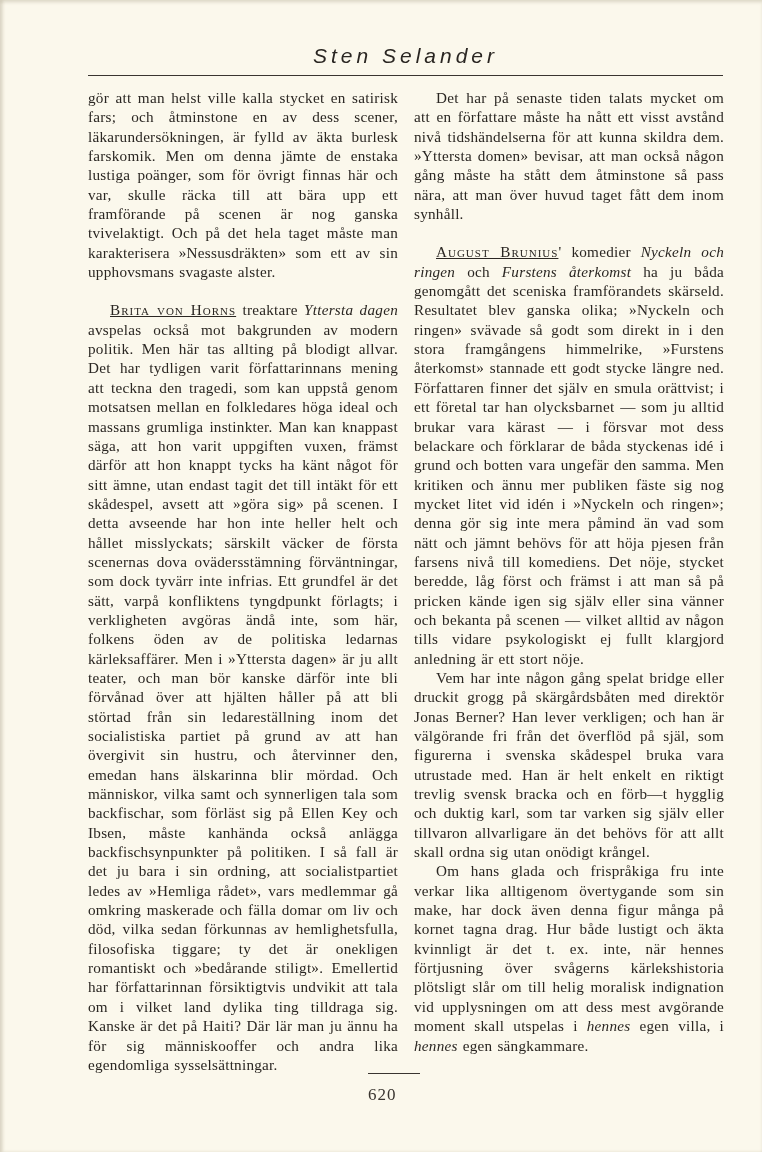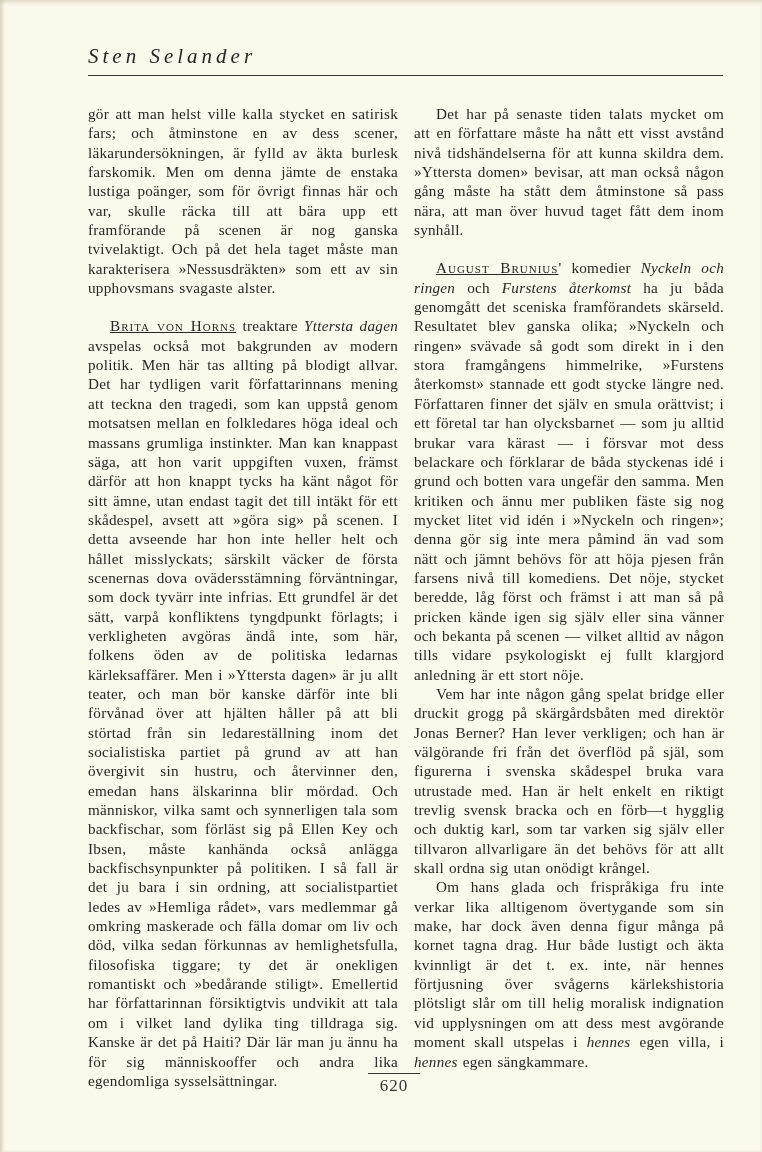--- a/index.html
+++ b/index.html
@@ -11,56 +11,55 @@
     font-family: "DejaVu Serif", "Liberation Serif", serif;
     color: #2a2622;
   }
   .page-edge {
     position: absolute; left: 0; top: 0; width: 762px; height: 1152px;
     box-shadow: inset 3px 0 3px rgba(150,140,110,0.25), inset 0 3px 3px rgba(150,140,110,0.18);
     pointer-events: none;
   }
   .running-head {
     position: absolute; left: 88px; width: 635px; top: 44px;
-    text-align: left;
-    font-family: Liberation Serif, serif;
+    text-align: center;
+    font-family: Liberation Sans, sans-serif;
     font-style: italic;
     font-size: 21px;
     letter-spacing: 4px;
     color: #2a2622;
   }
   .head-rule {
     position: absolute; left: 88px; width: 635px; top: 75px; height: 0;
     border-top: 1.4px solid #3a3530;
   }
   .column {
     position: absolute; top: 88px; width: 310px;
     font-family: "Liberation Serif", serif;
     font-size: 15.2px;
     line-height: 19.35px;
     text-align: justify;
     letter-spacing: 0.25px;
     word-spacing: 1px;
-    margin-top: 16px;
   }
   .col-left { left: 88px; }
   .col-right { left: 414px; }
   .para { margin: 0; text-indent: 0; }
   .para.indent { text-indent: 22px; }
   .para.gap { margin-top: 19px; }
   .sc { font-variant: small-caps; letter-spacing: 1px; text-decoration: underline; }
   .it { font-style: italic; }
   .folio {
     position: absolute; left: 368px; top: 1073px; width: 52px;
-    text-align: center;
+    text-align: left;
     font-family: "Liberation Serif", serif;
     font-size: 17px;
     color: #3a3530;
     border-top: 1px solid #3a3530;
-    padding-top: 2px;
+    padding-top: 11px;
     letter-spacing: 1px;
   }
 </style>
 </head>
 <body>
 
 <div class="page-edge"></div>
 
 <div class="running-head">Sten Selander</div>
 <div class="head-rule"></div>

